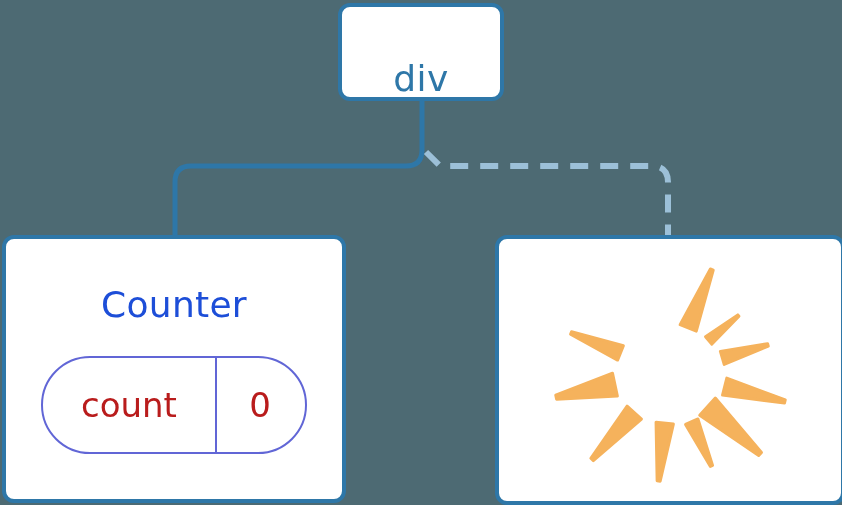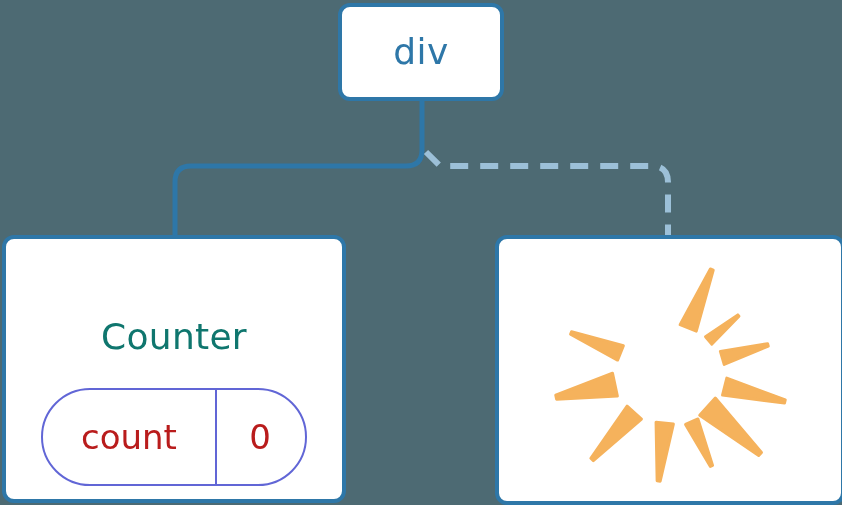--- a/index.html
+++ b/index.html
@@ -31,43 +31,43 @@
     border: 4px solid #2e77a8;
     border-radius: 12px;
     box-sizing: border-box;
   }
   #box-div {
     left: 338px;
     top: 3px;
     width: 166px;
     height: 98px;
     display: flex;
-    align-items: center;
+    align-items: flex-end;
     justify-content: center;
   }
   #label-div {
     color: #2e77a8;
     font-size: 36px;
     letter-spacing: 0.5px;
     line-height: 1;
   }
   #box-counter {
     left: 2px;
     top: 235px;
     width: 344px;
     height: 268px;
     display: flex;
     flex-direction: column;
     align-items: center;
   }
   #label-counter {
-    color: #0f766e;
+    color: #1d4ed8;
     font-size: 36px;
     line-height: 1;
-    margin-top: 80px;
+    margin-top: 48px;
     letter-spacing: 0.3px;
   }
   .state-pill {
     position: relative;
     margin-top: 33px;
     width: 266px;
     height: 98px;
     border: 2px solid #6166d6;
     border-radius: 49px;
     box-sizing: border-box;

